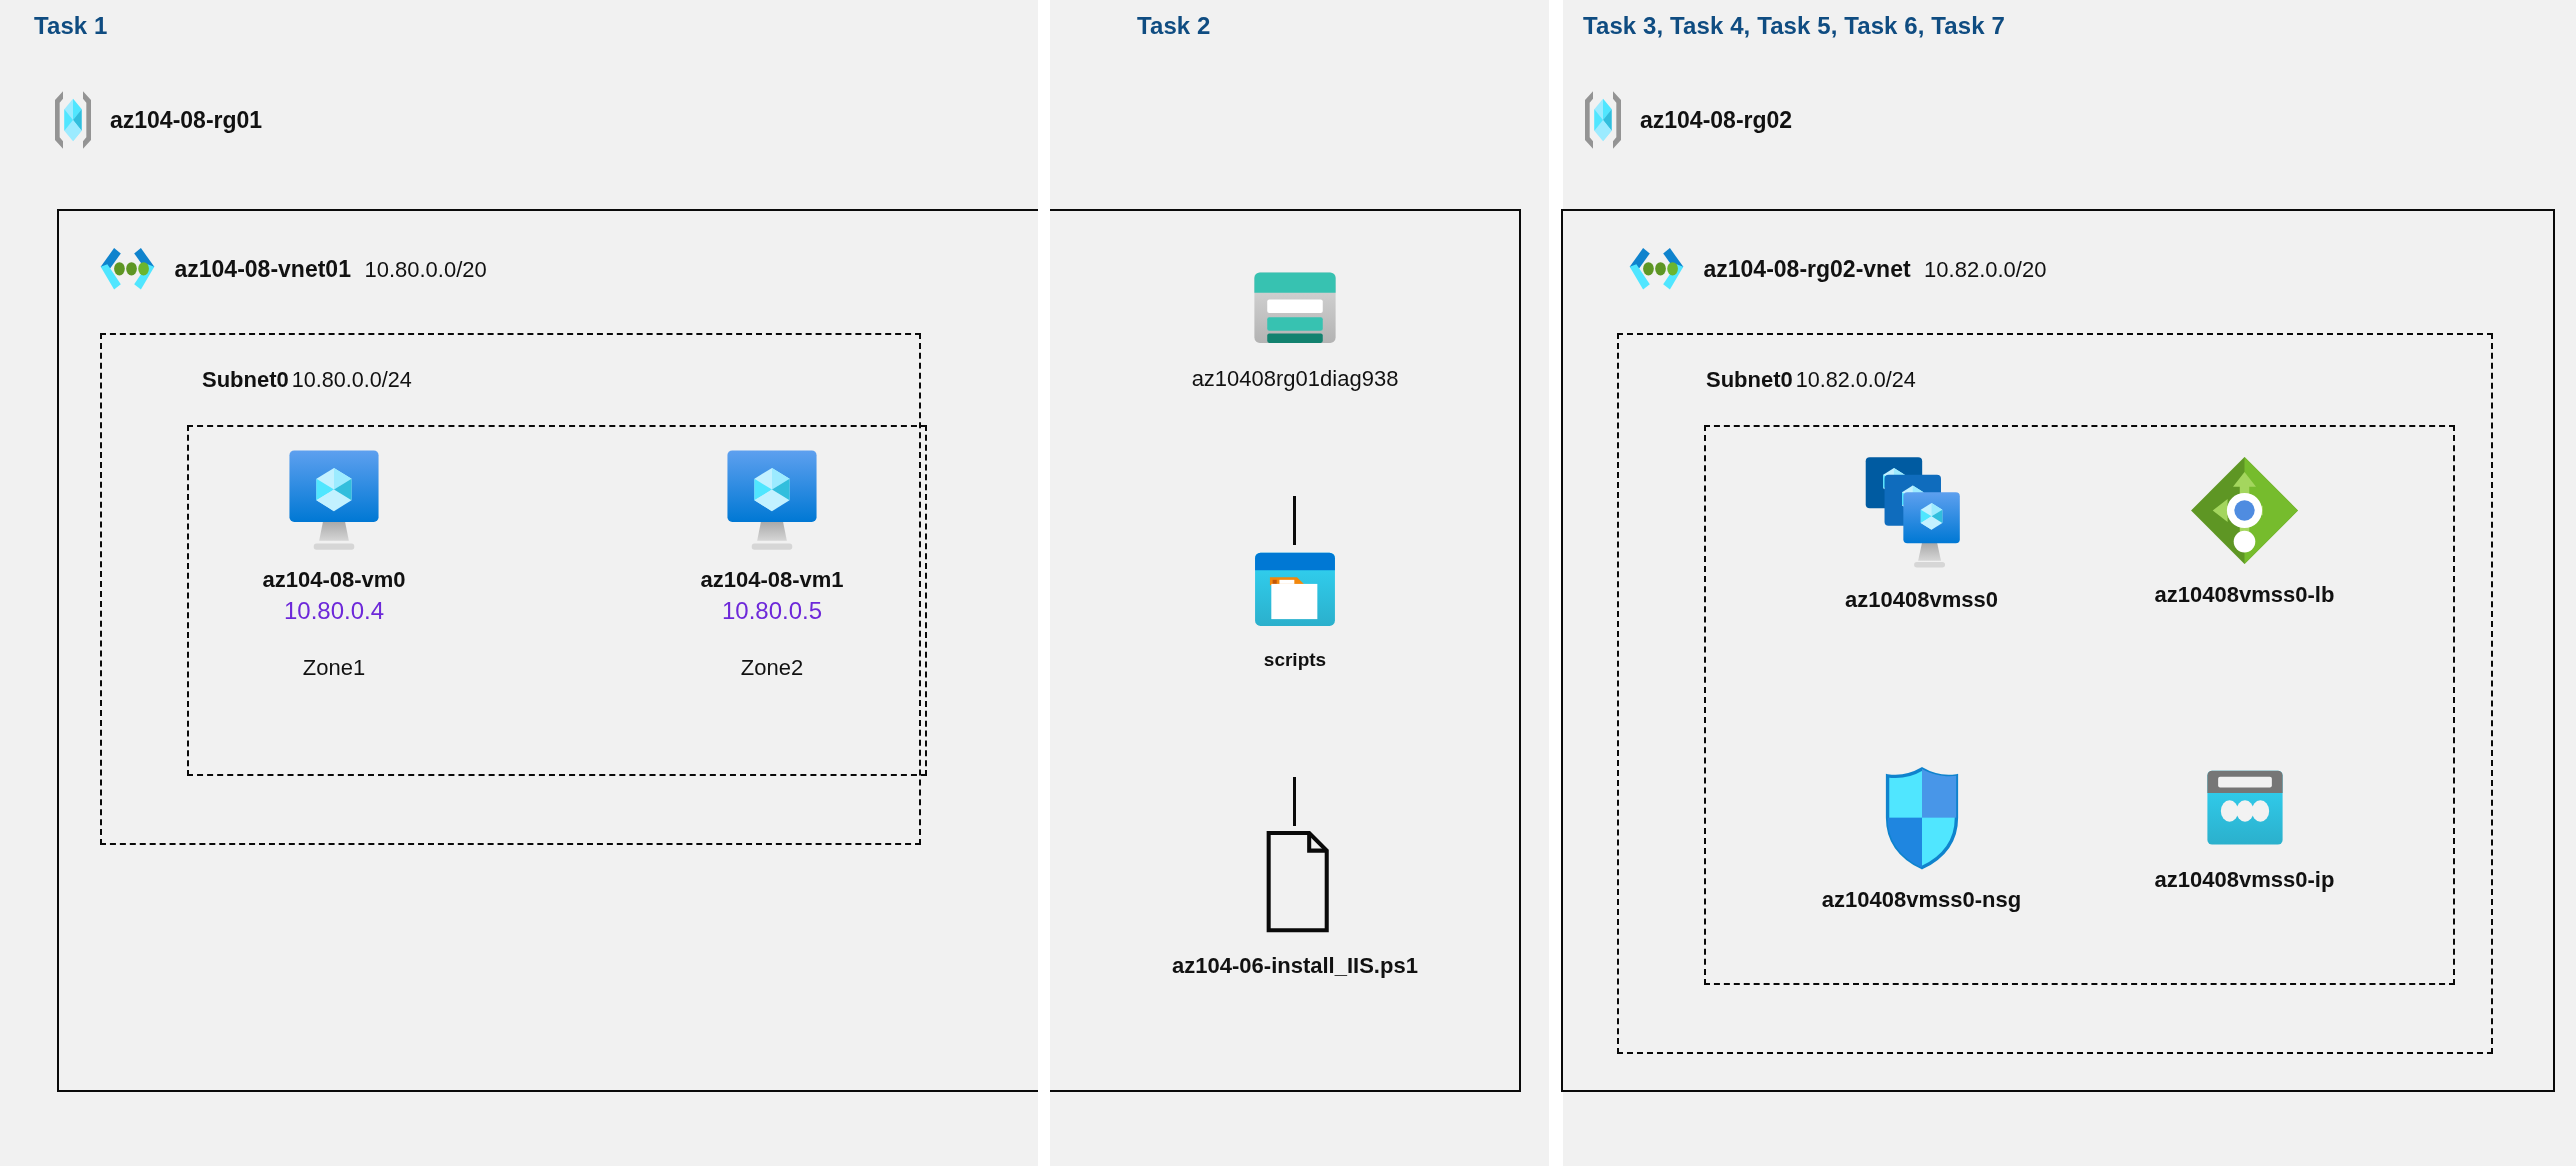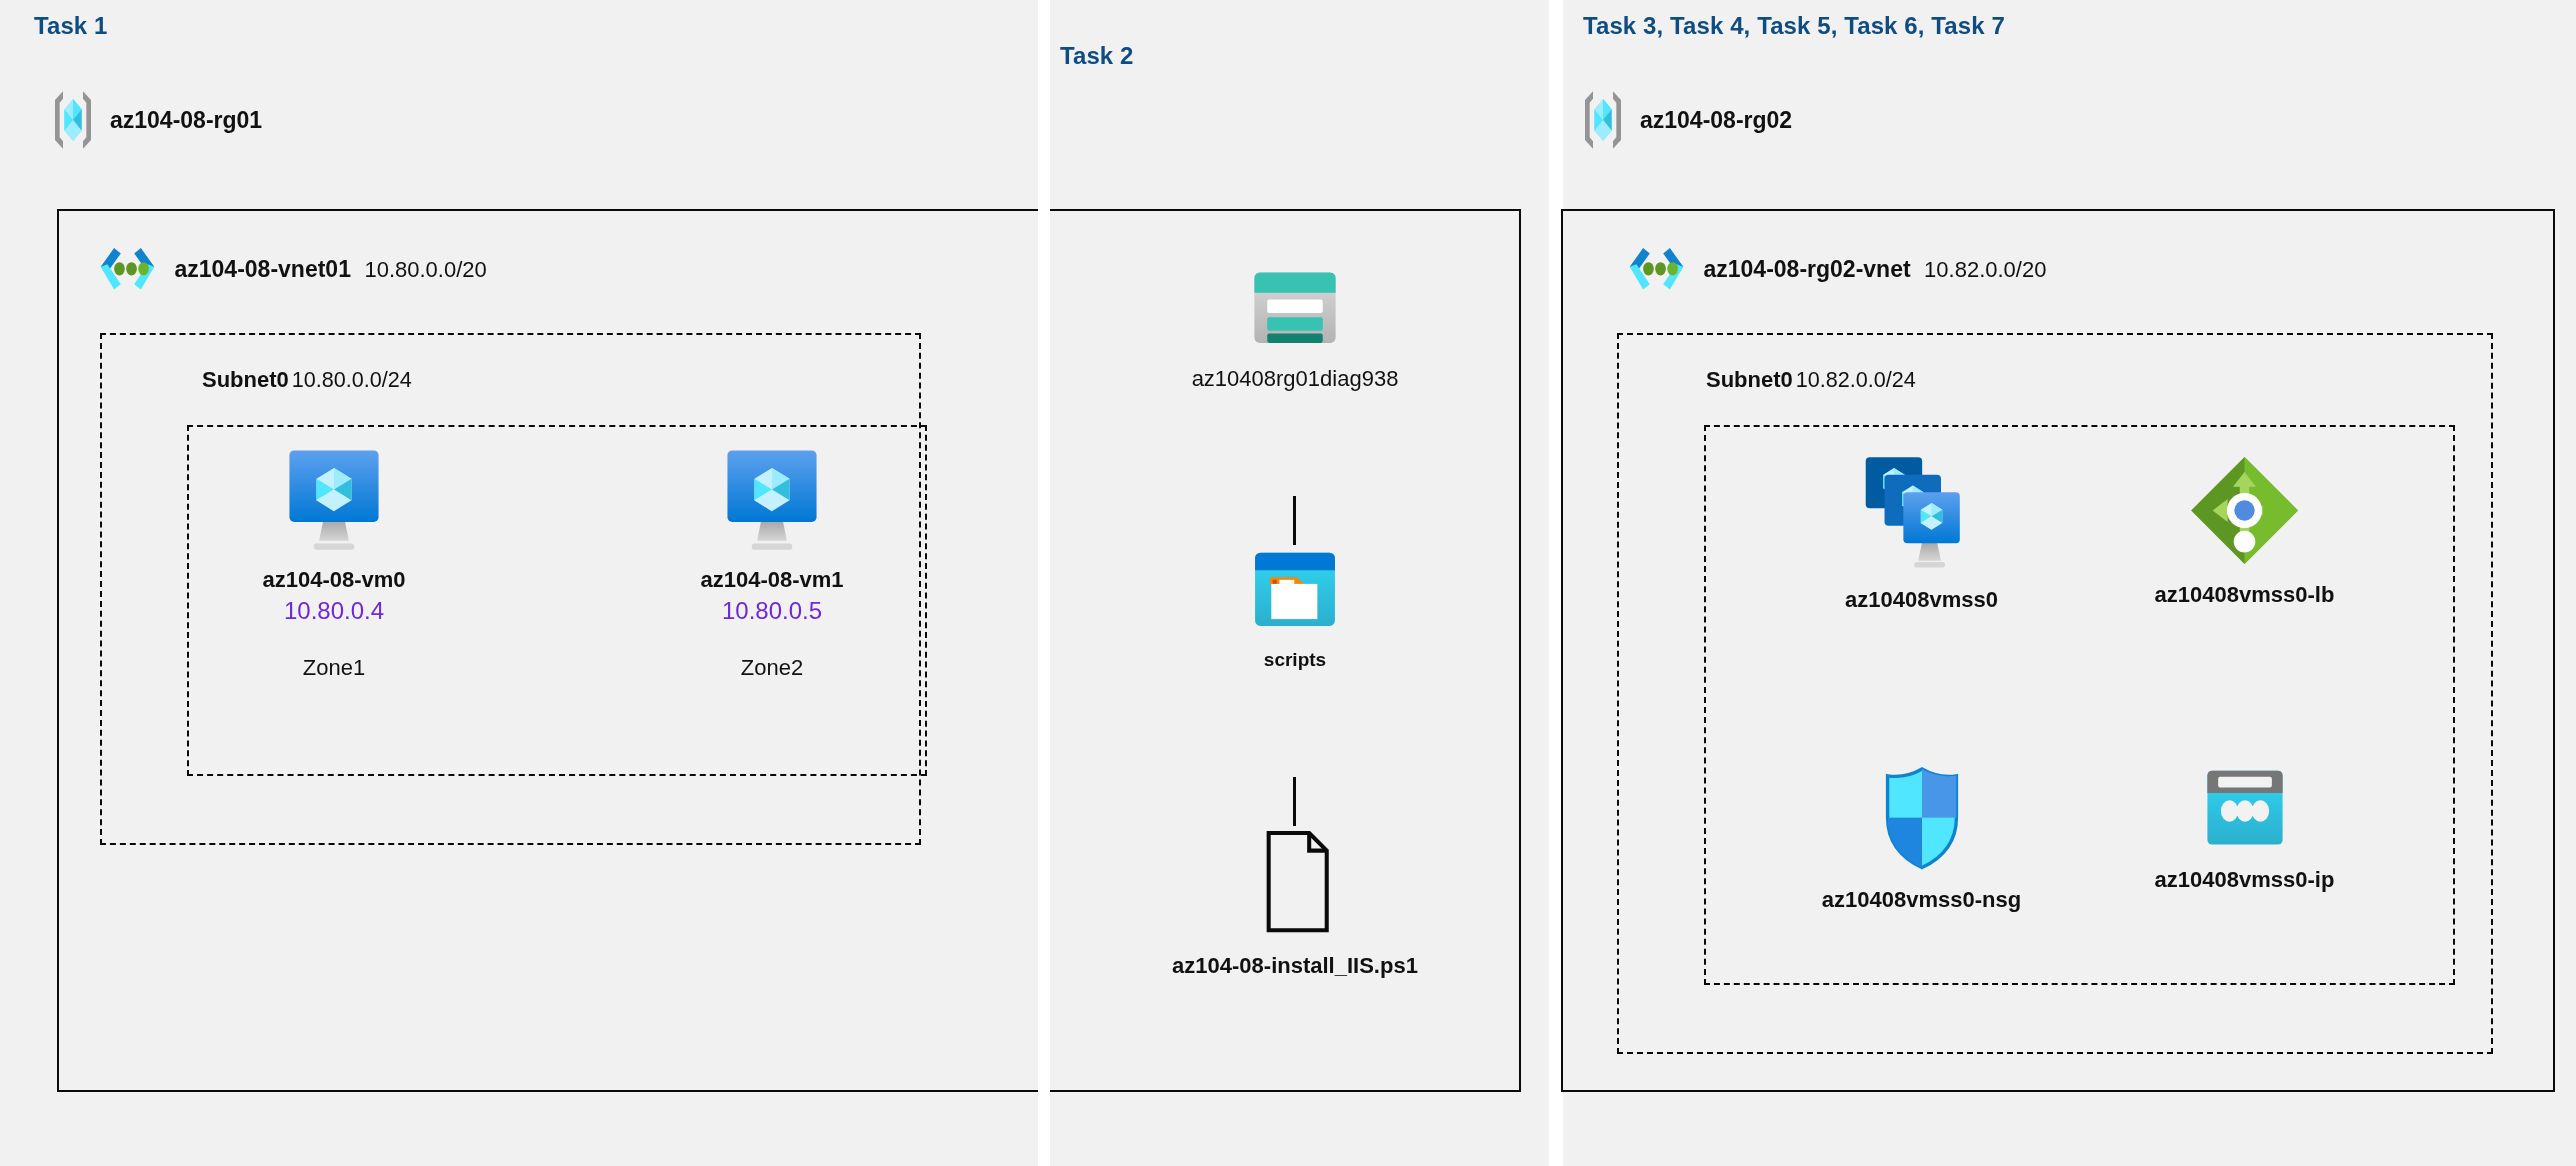--- a/index.html
+++ b/index.html
@@ -12,21 +12,21 @@
   .col-bg { position:absolute; background:#f1f1f1; }
   #col1-bg { left:0;    top:0; width:1038px; height:1166px; }
   #col2-bg { left:1050px; top:0; width:499px;  height:1166px; }
   #col3-bg { left:1563px; top:0; width:1013px; height:1166px; }
 
   .task-title {
     position:absolute; color:#0f4c81; font-weight:bold;
     font-size:24px; letter-spacing:0.1px; white-space:nowrap;
   }
   #task1-title { left:34px;   top:12px; }
-  #task2-title { left:1060px; top:12px;margin-top:30px; }
+  #task2-title { left:1137px; top:12px; }
   #task3-title { left:1583px; top:12px; }
 
   
   .rg-row { position:absolute; display:flex; align-items:center; gap:15px; }
   #rg01-row { left:51px;  top:89px; }
   #rg02-row { left:1581px; top:89px; }
   .rg-label { font-size:23px; font-weight:bold; color:#111; white-space:nowrap; }
 
   
   .vnet-box { position:absolute; border:2.7px solid #0a0a0a; background:transparent; }
@@ -275,21 +275,21 @@
 
 <div class="connector" id="conn2"></div>
 
 <div id="psfile">
   <span>
     <svg width="88" height="108" viewBox="0 0 130 160">
       <path d="M26 6 L86 6 L112 32 L112 150 L26 150 Z" fill="#f1f1f1" stroke="#0a0a0a" stroke-width="6" stroke-linejoin="miter"></path>
       <path d="M86 6 L86 32 L112 32" fill="none" stroke="#0a0a0a" stroke-width="6"></path>
     </svg>
   </span>
-  <span class="nm" style="font-size:22px;font-weight:bold;margin-top:16px;color:#111;white-space:nowrap;">az104-08-install_IIS.ps1</span>
+  <span class="nm" style="font-size:22px;font-weight:bold;margin-top:16px;color:#111;white-space:nowrap;">az104-06-install_IIS.ps1</span>
 </div>
 
 <div class="node" id="vmss">
   <span>
     <svg width="125" height="120" viewBox="0 0 186 178">
       <defs>
         <linearGradient id="vmssStand" x1="0" y1="0" x2="0" y2="1">
           <stop offset="0" stop-color="#a6a6a6"></stop>
             <stop offset="1" stop-color="#d6d6d6"></stop>
         </linearGradient>

